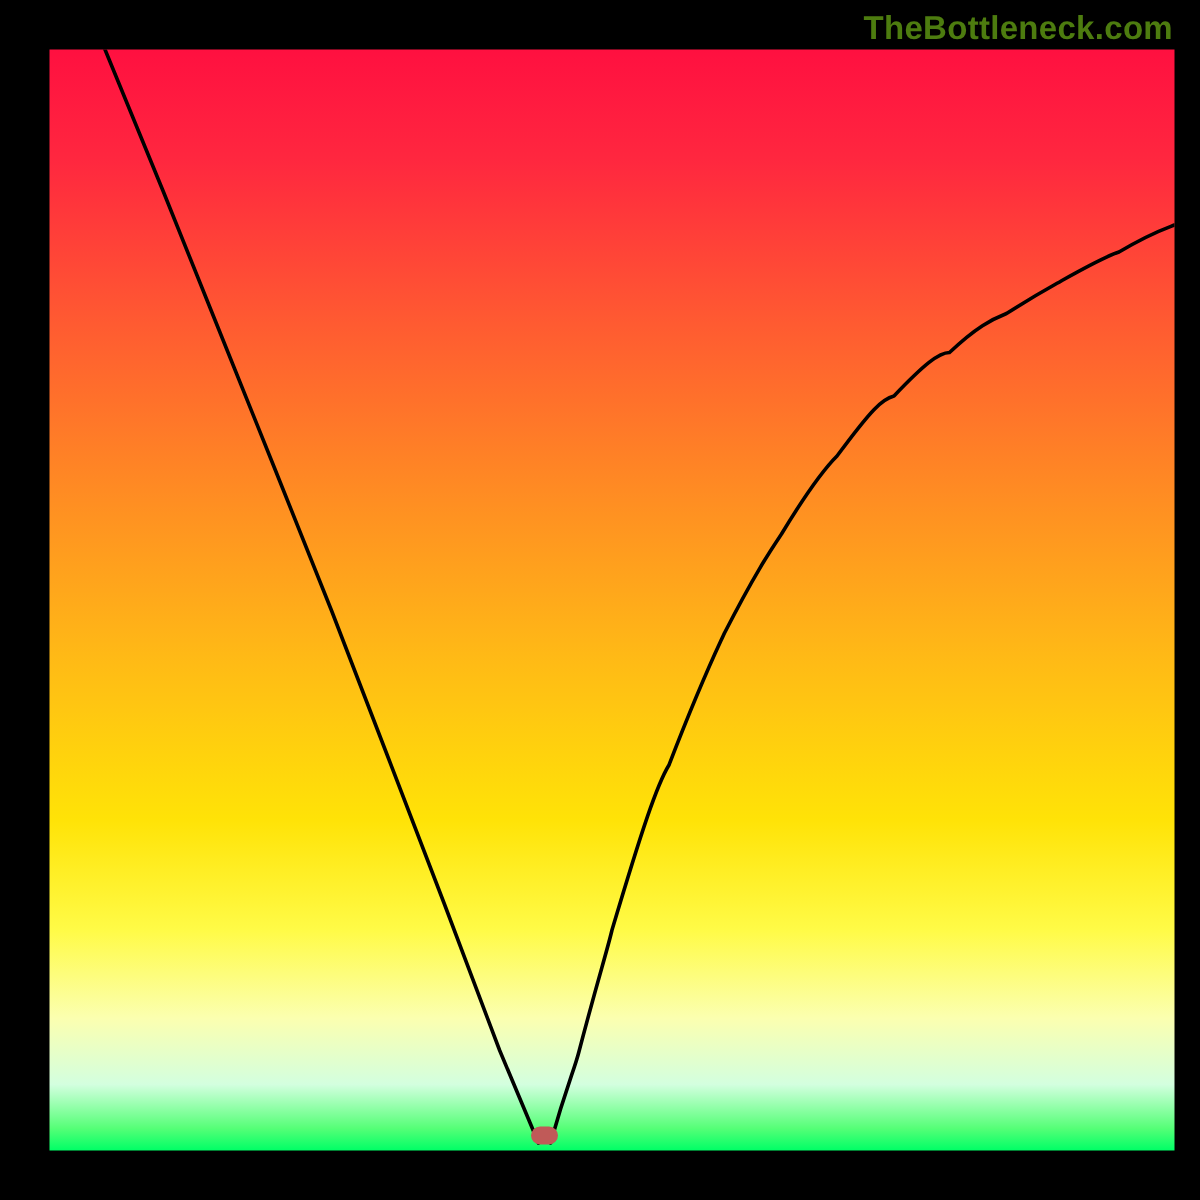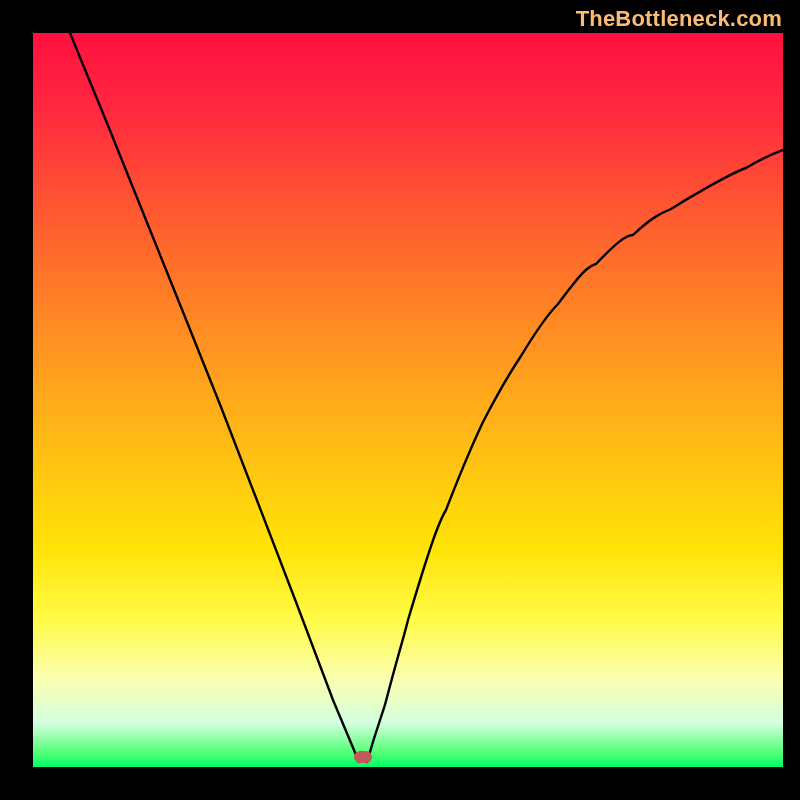--- a/index.html
+++ b/index.html
@@ -30,21 +30,21 @@
       #fbffb0 88%,
       #d3ffdf 94%,
       #55ff77 98%,
       #00ff66 100%);
   }
 
   .watermark {
     position: absolute;
     top: 6px;
     right: 18px;
-    color: #fdba74;
+    color: #4d7c0f;
     font-size: 22px;
     font-weight: bold;
     letter-spacing: 0.2px;
   }
 
   svg.curve {
     position: absolute;
     left: 0; top: 0;
     width: 750px; height: 734px;
   }

